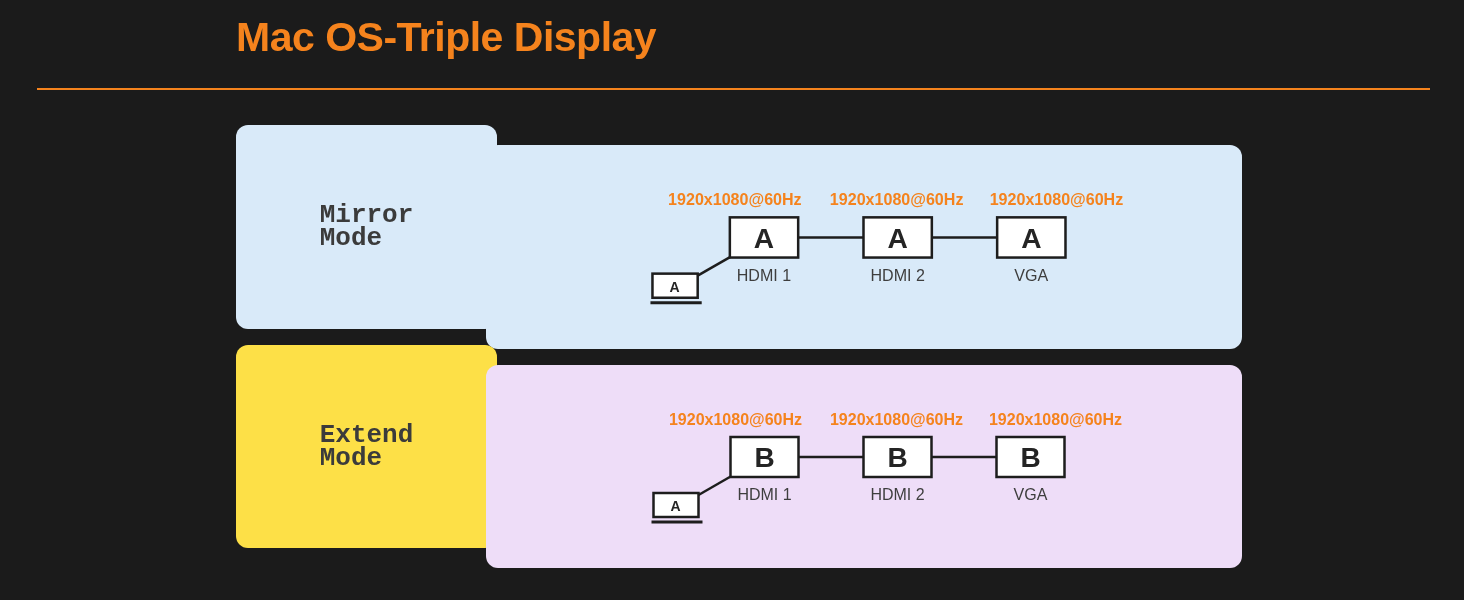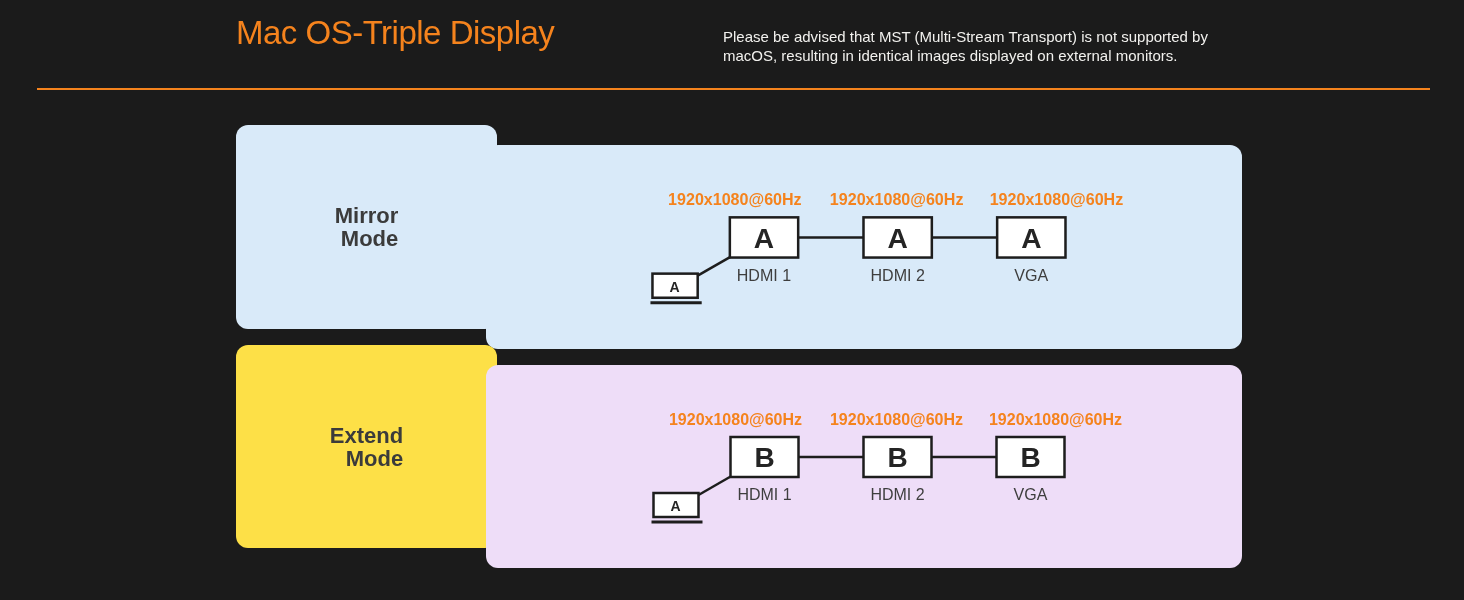--- a/index.html
+++ b/index.html
@@ -12,21 +12,21 @@
   html,body{background:#111;}
   body{font-family:"Liberation Sans",sans-serif;}
   .stage{
     position:relative;
     width:1464px;height:600px;
     background:var(--background);
     overflow:hidden;
   }
   .page-title{
     position:absolute;left:236px;top:14px;
-    font-size:33px;font-weight:400;letter-spacing:-0.5px;
+    font-size:41px;font-weight:700;letter-spacing:-0.5px;
     color:var(--accent-orange);
     white-space:nowrap;
   }
   .mst-note{
     position:absolute;left:723px;top:27px;
     font-size:15px;line-height:19px;
     color:var(--note-text);
   }
   .mst-note span{display:block;}
   .header-divider{
@@ -42,45 +42,42 @@
     left:236px;width:261px;
     display:flex;align-items:center;justify-content:center;
   }
   .diagram-card{
     left:486px;width:756px;margin-top:20px;
   }
   .row-0{top:125px;height:204px;}
   .row-1{top:345px;height:203px;}
   .mode-label{
     white-space:pre-line;
-    text-align:right;
-    font-size:22px;line-height:23px;font-weight:600;
+    text-align:left;
+    font-size:26px;line-height:23px;font-weight:600;
     color:var(--dark-text);
+    font-family:Liberation Mono, monospace;
   }
   svg.diagram{display:block;width:100%;height:100%;}
   svg .mon{fill:#ffffff;stroke:#1d1d1d;stroke-width:2.5;}
   svg .wire{stroke:#1d1d1d;stroke-width:2.5;fill:none;}
   svg .lap-base{stroke:#1d1d1d;stroke-width:3;fill:none;}
   svg text{font-family:"Liberation Sans",sans-serif;text-anchor:middle;}
   svg .res{fill:var(--accent-orange);font-size:16px;font-weight:700;}
   svg .port{fill:#3e3e3e;font-size:16px;}
   svg .letter{fill:#242424;font-size:28px;font-weight:700;}
   svg .lap-letter{fill:#242424;font-size:14px;font-weight:700;}
 </style>
 </head>
 <body>
 
 <div class="stage">
 
   <h1 class="page-title">Mac OS-Triple Display</h1>
 
-  <p class="mst-note">
-    <span>Please be advised that MST (Multi-Stream Transport) is not supported by</span>
-    <span>macOS, resulting in identical images displayed on external monitors.</span>
-  </p>
 
   <div class="header-divider"></div>
 
   <div class="mode-card label-card row-0" style="background: rgb(217, 234, 249);">
     <div class="mode-label">Mirror
 Mode</div>
   </div>
 
   <div class="mode-card diagram-card row-0" style="background: rgb(217, 234, 249);">
     <svg class="diagram" viewBox="0 0 715 203">

